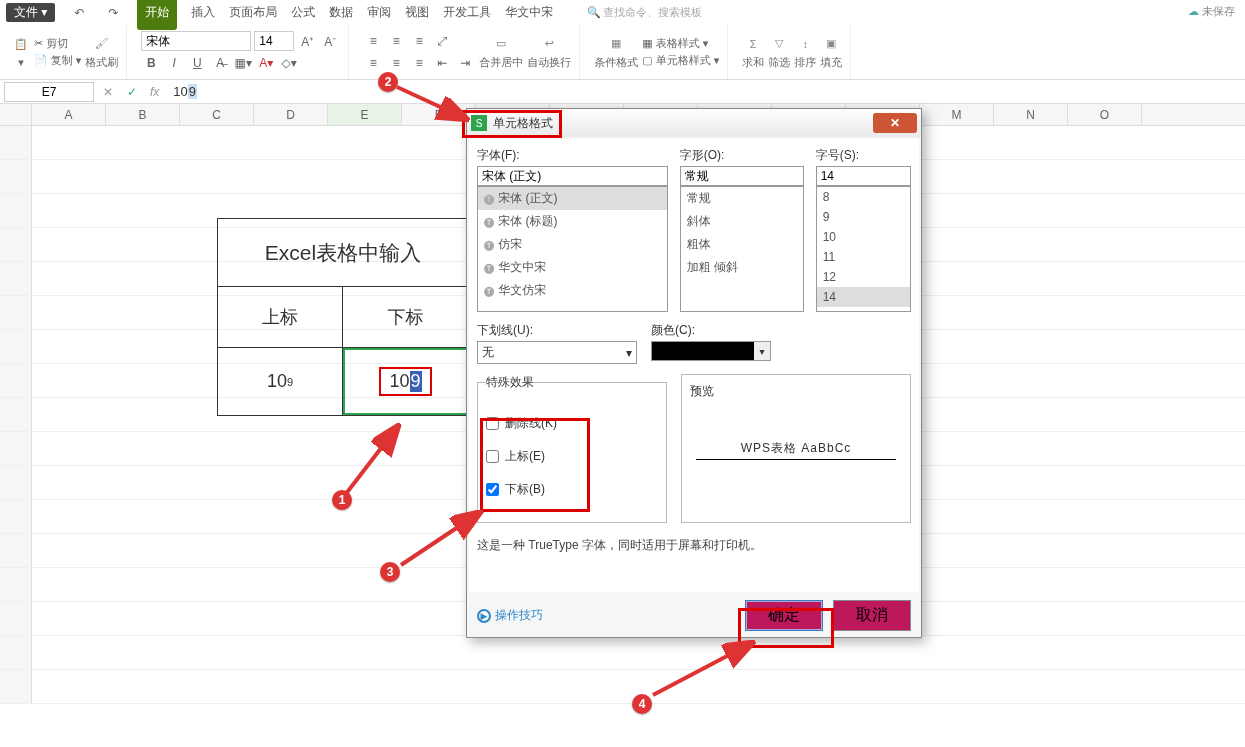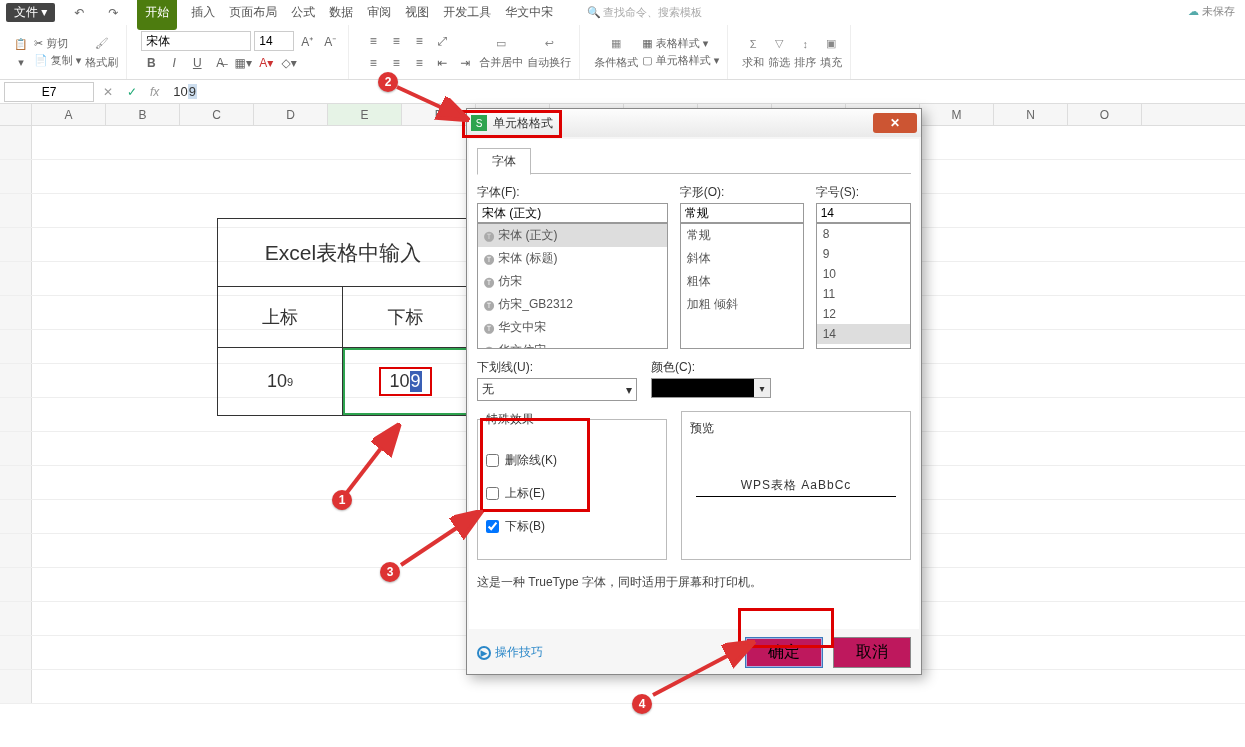--- a/index.html
+++ b/index.html
@@ -325,33 +325,28 @@
 
 <div class="dialog">
   <div class="dlg-title">
     <span class="ticon">S</span>
     <span>单元格格式</span>
     <div class="dlg-close">
         <span>✕</span>
       </div>
   </div>
   <div class="dlg-body">
-    <div class="tabstrip">
-      <div class="dlg-tab">字体</div>
-      <div class="tabstrip-border"></div>
-    </div>
     <div class="threecol">
       <div class="col-f">
         <span class="label">字体(F):</span>
         <input class="txtin" value="宋体 (正文)" style="">
         <div class="listbox">
           <div class="li sel"><span class="pin">🅣</span><span>宋体 (正文)</span></div>
           <div class="li"><span class="pin">🅣</span><span>宋体 (标题)</span></div>
           <div class="li"><span class="pin">🅣</span><span>仿宋</span></div>
-          <div class="li"><span class="pin">🅣</span><span>仿宋_GB2312</span></div>
           <div class="li"><span class="pin">🅣</span><span>华文中宋</span></div>
           <div class="li"><span class="pin">🅣</span><span>华文仿宋</span></div>
         </div>
       </div>
       <div class="col-o">
         <span class="label">字形(O):</span>
         <input class="txtin" value="常规" style="">
         <div class="listbox">
           <div class="li">常规</div>
           <div class="li">斜体</div>

